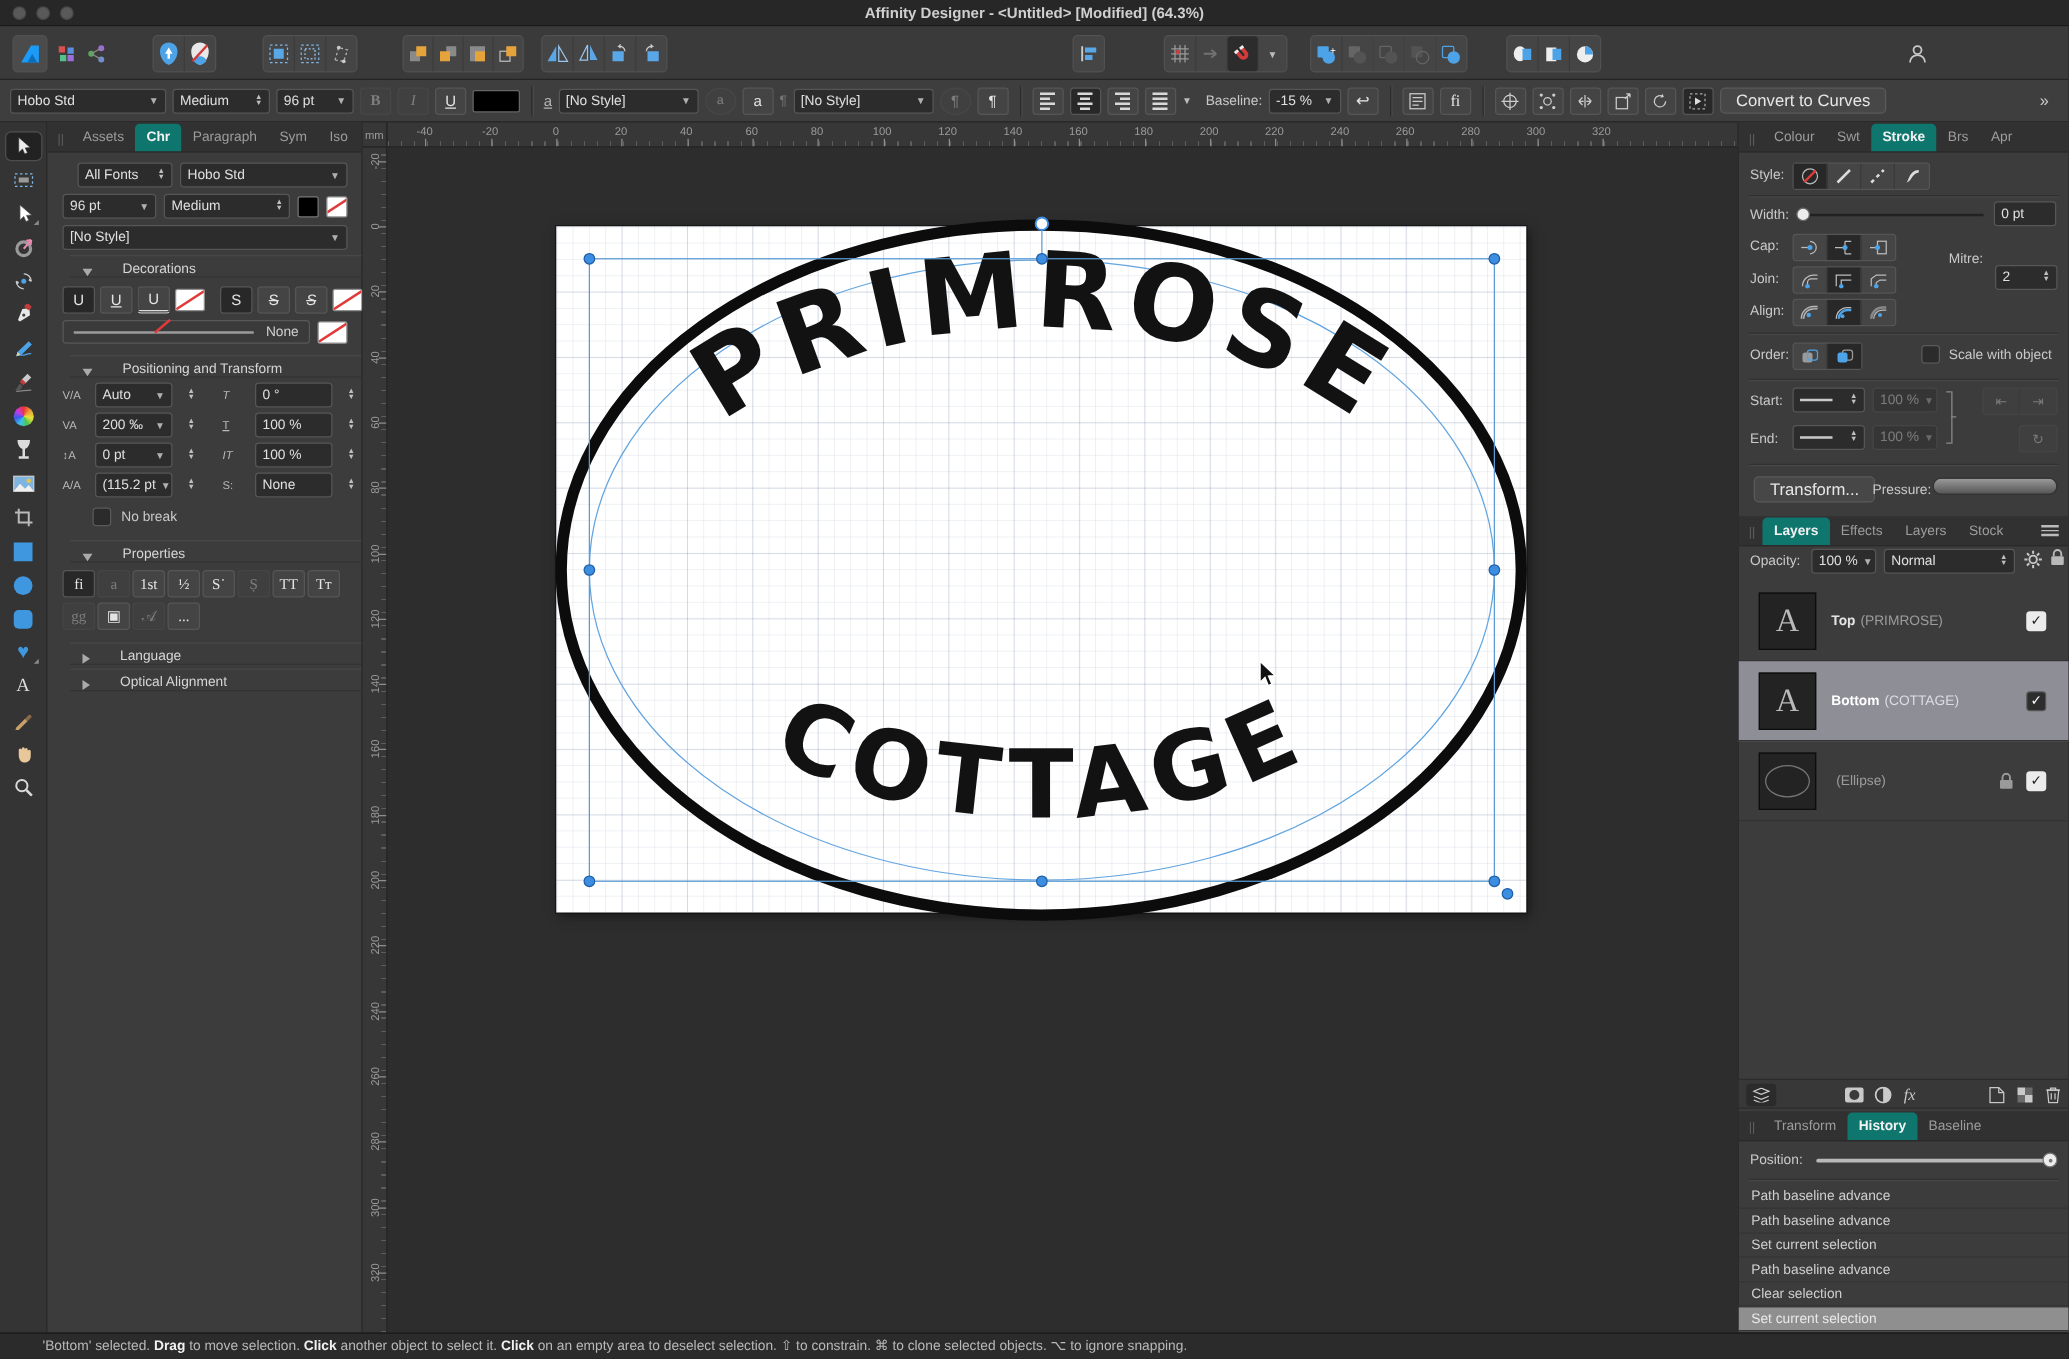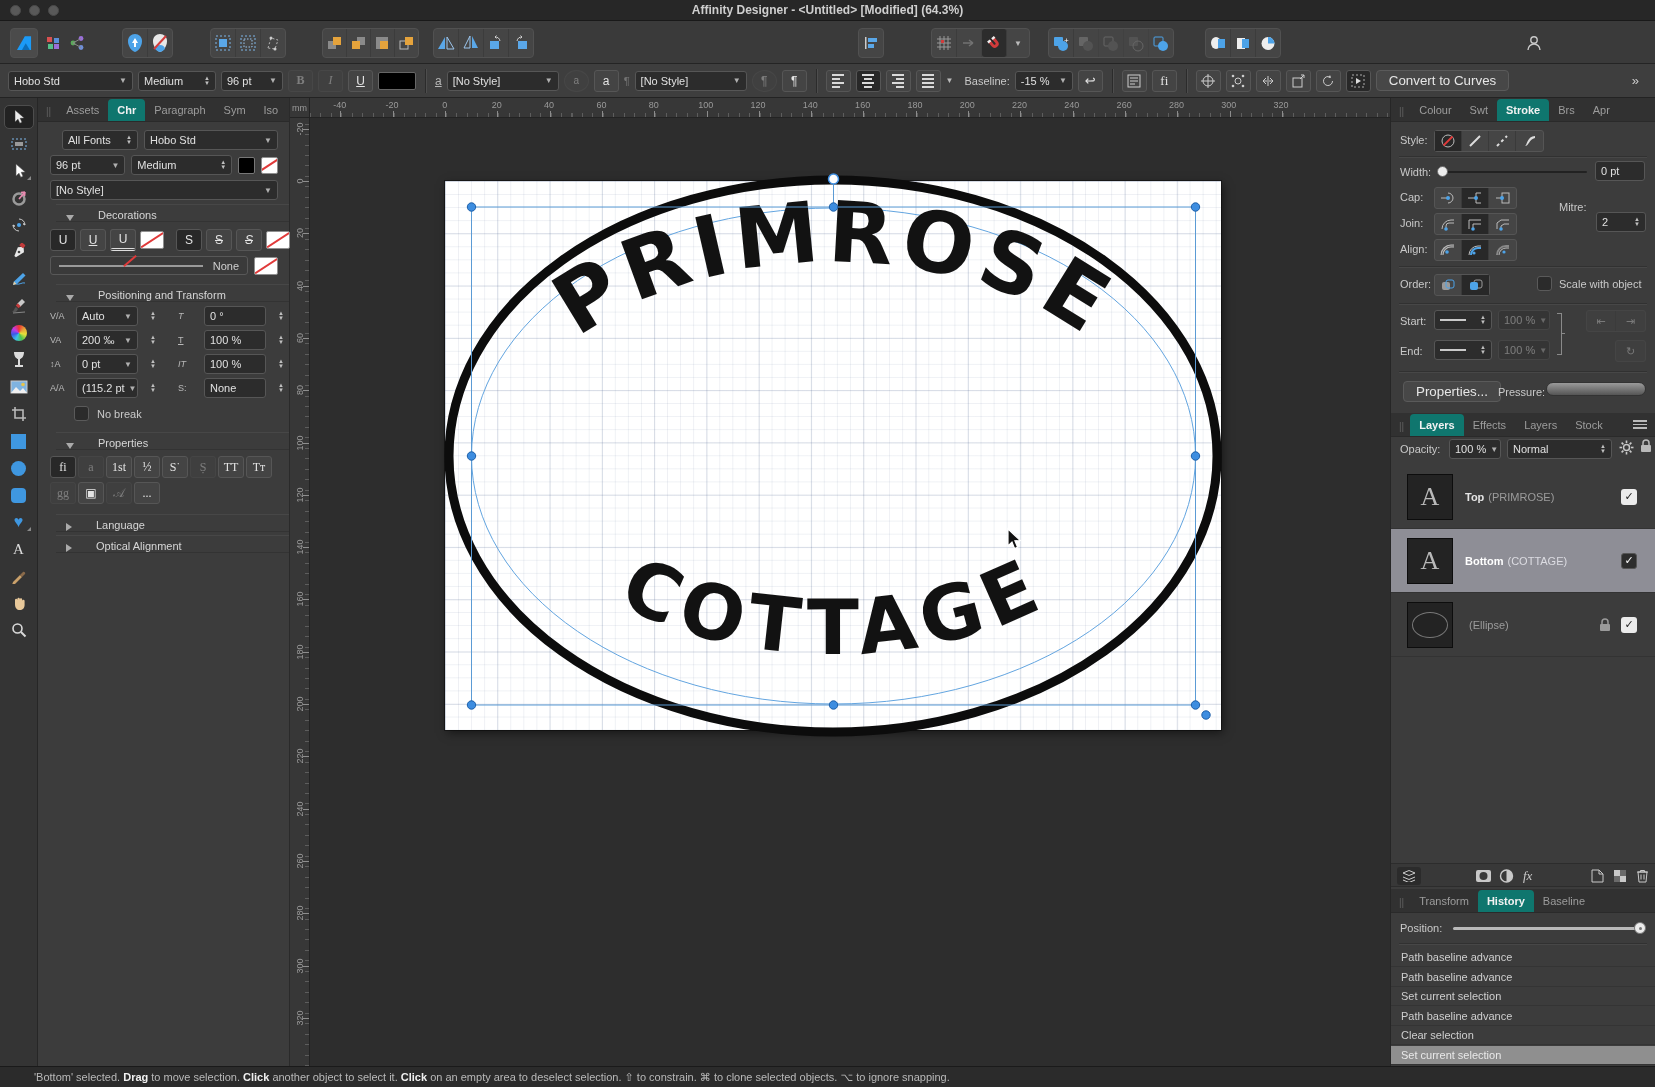--- a/index.html
+++ b/index.html
@@ -963,21 +963,21 @@
         <span class="spin">▲<br>▼</span>
       </div>
     <div class="abs sel dim" style="left:107px;top:242px;width:52px">
         <span>100 %</span>
         <span class="caret">▼</span>
       </div>
     <div class="abs group dim" style="left:224px;top:242px">
         <span class="gb" style="width:29px">↻</span>
       </div>
     <div class="hr" style="top:273px"></div>
-    <button class="btn abs" style="left:12px;top:283px">Properties...</button>
+    <button class="btn abs" style="left:12px;top:283px">Transform...</button>
     <span class="abs lbl" style="left:107px;top:288px">Pressure:</span>
     <div class="abs" style="left:155px;top:284px;width:100px;height:14px;border-radius:7px;background:linear-gradient(#9a9a9a,#555);border:1px solid #333"></div>
 
     <div class="ptabbar" id="ly-tabs" style="top:315px">
         <span class="grip">||</span>
         <span class="ptab active">Layers</span>
         <span class="ptab">Effects</span>
         <span class="ptab">Layers</span>
         <span class="ptab">Stock</span>
       </div>

